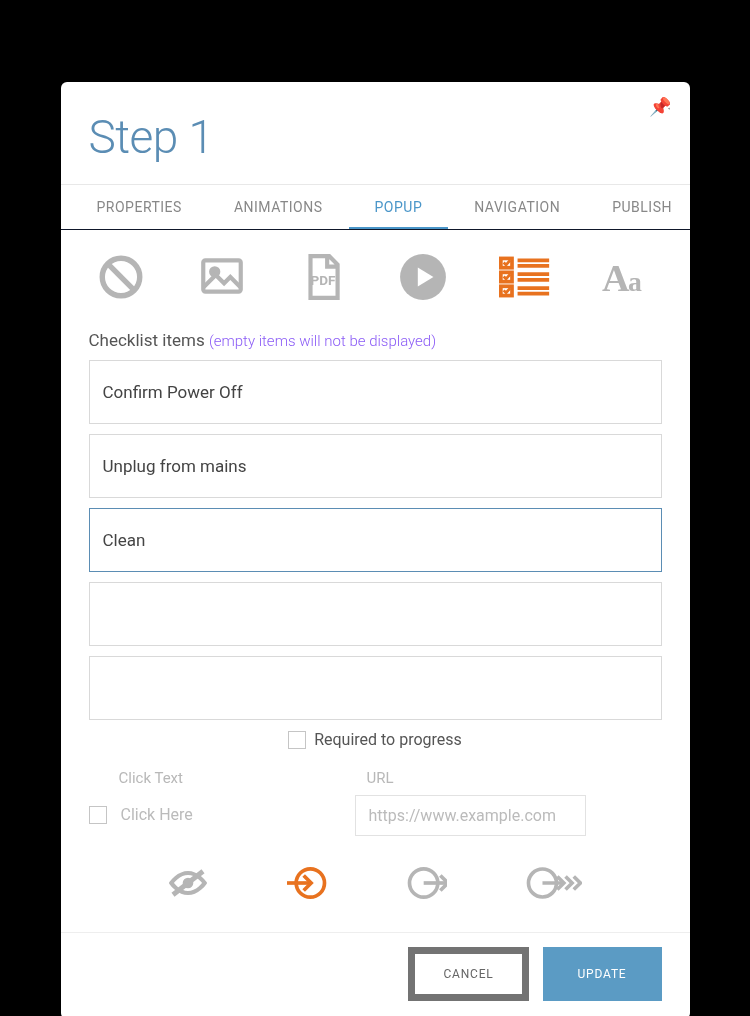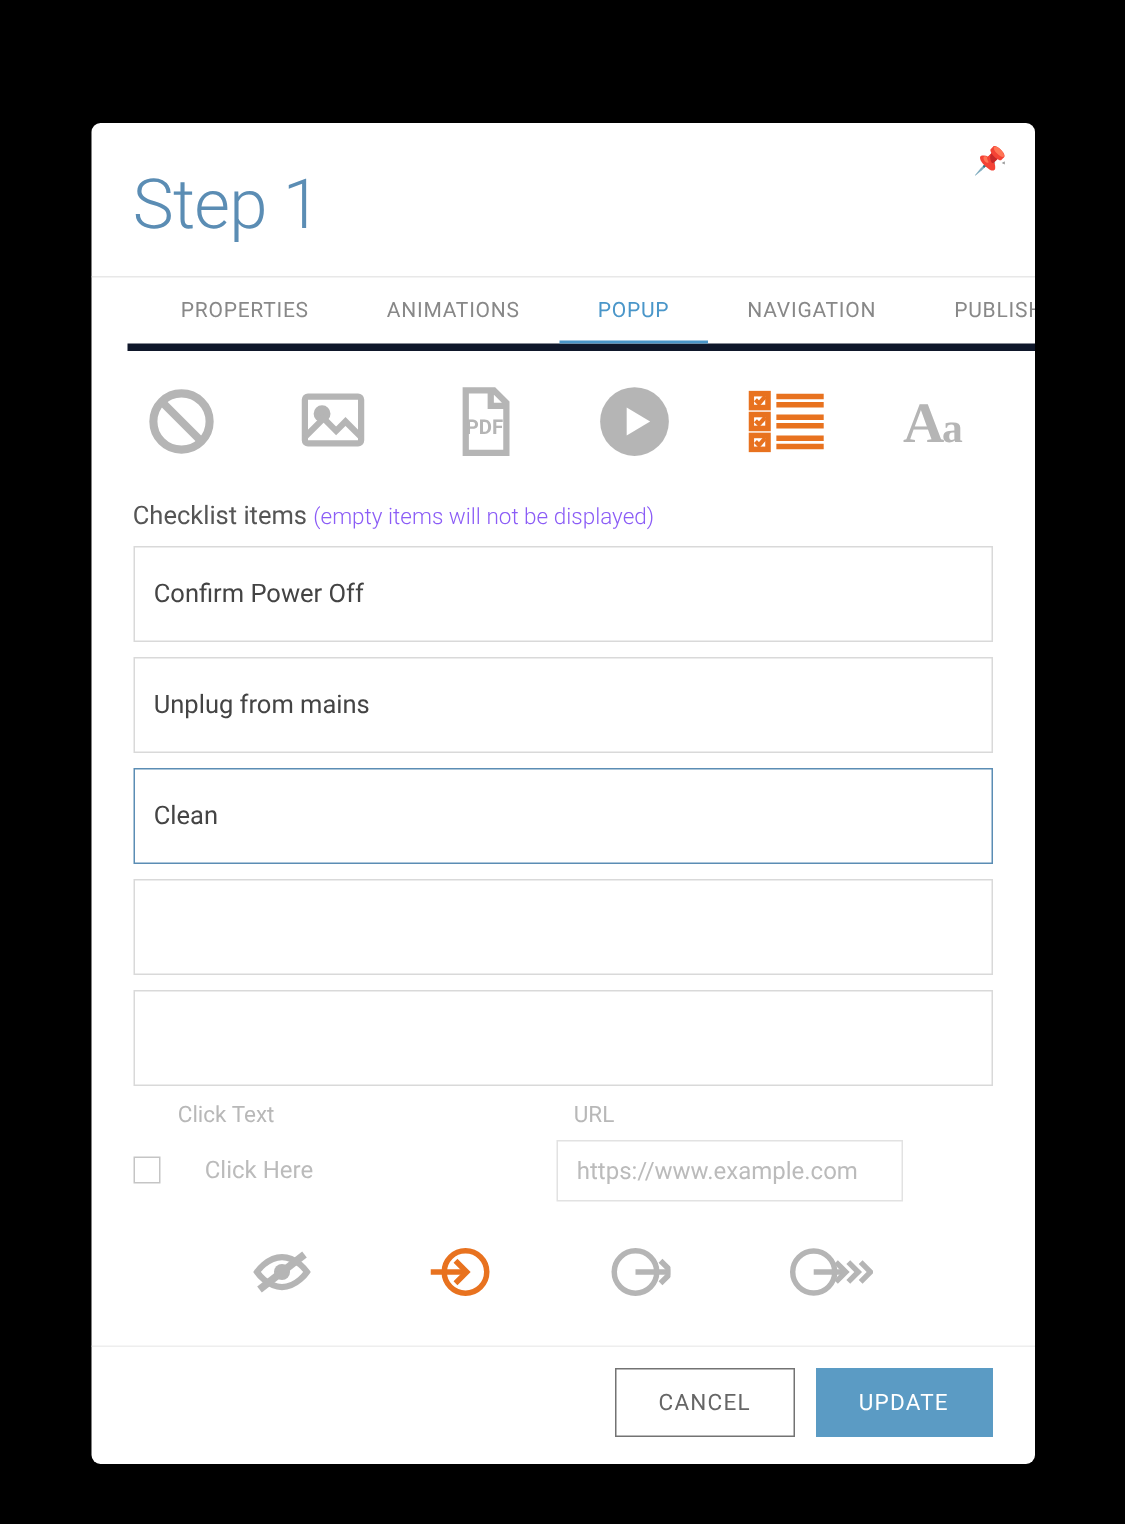--- a/index.html
+++ b/index.html
@@ -37,22 +37,21 @@
       color: #9b9b9b;
       font-size: 18px;
       cursor: pointer;
     }
     .divider {
       border-top: 1px solid #e8e8e8;
     }
     .tabs {
       display: flex;
       padding: 0 10px;
-      border-bottom: 5px solid #0f172a;
-      margin-left: 24px;
+      border-bottom: 1px solid #0f172a;
     }
     .tab {
       padding: 14px 26px 12px 26px;
       font-size: 14px;
       letter-spacing: 0.5px;
       color: #888;
       cursor: pointer;
       border-bottom: 2px solid transparent;
     }
     .tab.active {
@@ -128,21 +127,21 @@
     .field-label {
       font-size: 15px;
       color: #b8b8b8;
       margin-bottom: 8px;
       padding-left: 30px;
     }
     .field-block .field-label.plain { padding-left: 12px; }
     .inline-row {
       display: flex;
       align-items: center;
-      gap: 26px;
+      gap: 10px;
     }
     .text-input {
       flex: 1;
       border: 1px solid #e2e2e2;
       padding: 10px 13px;
       font-size: 16px;
       color: #444;
       font-family: inherit;
       outline: none;
       background: #fff;
@@ -166,23 +165,23 @@
     .nav-icon.active { color: #e8721f; }
     .footer {
       border-top: 1px solid #eee;
       padding: 14px 28px 18px 28px;
       display: flex;
       justify-content: flex-end;
       gap: 14px;
     }
     .btn {
       padding: 13px 28px;
-      font-size: 15px;
+      font-size: 12px;
       letter-spacing: 0.8px;
-      border: 1px solid #737373;
+      border: 7px solid #737373;
       background: #fff;
       color: #666;
       cursor: pointer;
       font-family: inherit;
     }
     .btn.primary {
       background: #5b9bc4;
       border-color: #5b9bc4;
       color: #fff;
       text-align: center;
@@ -270,20 +269,24 @@
       <span>Checklist items</span>
       <span class="hint">(empty items will not be displayed)</span>
     </div>
 
     <input class="checklist-input" value="Confirm Power Off" style="">
     <input class="checklist-input" value="Unplug from mains" style="">
     <input class="checklist-input focused" value="Clean" style="">
     <input class="checklist-input" value="" style="">
     <input class="checklist-input" value="" style="">
 
+    <div class="required-row">
+      <div class="checkbox"></div>
+      <span>Required to progress</span>
+    </div>
 
     <div class="button-url-row">
       <div class="field-block narrow">
         <div class="field-label">Click Text</div>
         <div class="inline-row">
           <div class="checkbox"></div>
           <input class="text-input noborder" placeholder="Click Here" style="">
         </div>
       </div>
       <div class="field-block">

